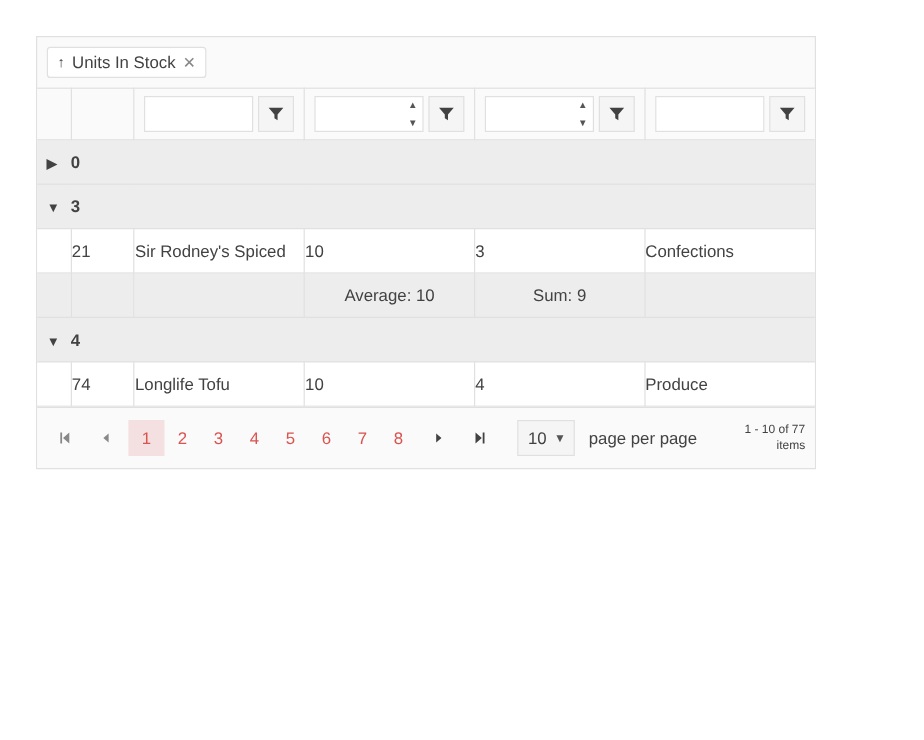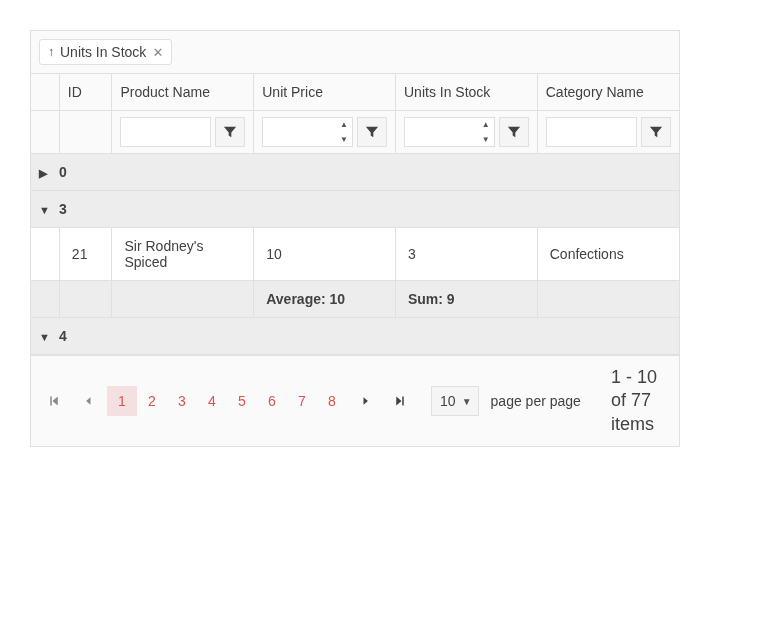--- a/index.html
+++ b/index.html
@@ -82,42 +82,43 @@
     height: 30px;
     border: 1px solid #e0e0e0;
     background: #f5f5f5;
     display: flex;
     align-items: center;
     justify-content: center;
     cursor: pointer;
   }
   .filter-btn svg { width: 14px; height: 14px; fill: #424242; }
   tbody td {
-    padding: 10px 12px;
+    padding: 10px 0;
     border: 1px solid #e0e0e0;
     border-left: none;
     background: #fff;
     vertical-align: middle;
   }
   tr.group-row td {
     background: #ededed;
     font-weight: 700;
     padding: 10px 8px;
   }
   .group-toggle {
     display: inline-flex;
     width: 14px;
     font-size: 11px;
     margin-right: 6px;
     cursor:pointer;
     color:#424242;
   }
   tr.agg-row td {
     background: #ededed;
-    font-weight: 700;
+    font-weight: 400;
+    text-align: center;
   }
   
   .pager {
     display: flex;
     align-items: center;
     padding: 10px 8px;
     border-top: 1px solid #e0e0e0;
     background: #fafafa;
     gap: 4px;
   }
@@ -151,22 +152,22 @@
     font-size: 14px;
     position: relative;
     display: inline-flex;
     align-items: center;
     cursor: pointer;
     gap: 10px;
   }
   .page-size-select .caret { font-size: 10px; color:#555; position:absolute; right:6px;}
   .pager-info {
     margin-left: auto;
-    text-align: left;
-    font-size: 18px;
+    text-align: right;
+    font-size: 10px;
     line-height: 1.3;
     color: #424242;
     max-width: 60px;
   }
   .pager-label { margin-left: 8px; font-size:14px;}
   .col-expand { width: 28px; }
   .col-id { width: 52px; }
   .col-name { width: 140px; }
   .col-price { width: 140px; }
   .col-stock { width: 140px; }
@@ -188,28 +189,20 @@
   <table>
     <colgroup>
       <col class="col-expand">
         <col class="col-id">
         <col class="col-name">
         <col class="col-price">
         <col class="col-stock">
         <col class="col-cat">
     </colgroup>
     <thead>
-      <tr>
-        <th></th>
-        <th>ID</th>
-        <th>Product Name</th>
-        <th>Unit Price</th>
-        <th>Units In Stock</th>
-        <th>Category Name</th>
-      </tr>
       <tr class="filter-row">
         <th></th>
         <th></th>
         <th>
           <div class="filter-cell">
             <input class="filter-input" style="">
             <div class="filter-btn">
               <svg viewBox="0 0 16 16">
                   <path d="M1 2h14l-5.5 6.5V14l-3-2V8.5L1 2z"></path>
                 </svg>
@@ -278,20 +271,28 @@
         <tr class="agg-row">
           <td></td>
           <td></td>
           <td></td>
           <td>Average: 10</td>
           <td>Sum: 9</td>
           <td></td>
         </tr>
         <tr class="group-row">
           <td colspan="6"><span class="group-toggle">▼</span><span>4</span></td>
+        </tr>
+        <tr>
+          <td></td>
+          <td>74</td>
+          <td>Longlife Tofu</td>
+          <td>10</td>
+          <td>4</td>
+          <td>Produce</td>
         </tr>
       </tbody>
   </table>
 
   <div class="pager">
     <div class="pager-btn">
       <svg width="12" height="12" viewBox="0 0 16 16">
           <path fill="#888" d="M3 2h2v12H3zM13 2L6 8l7 6z"></path>
         </svg>
     </div>

